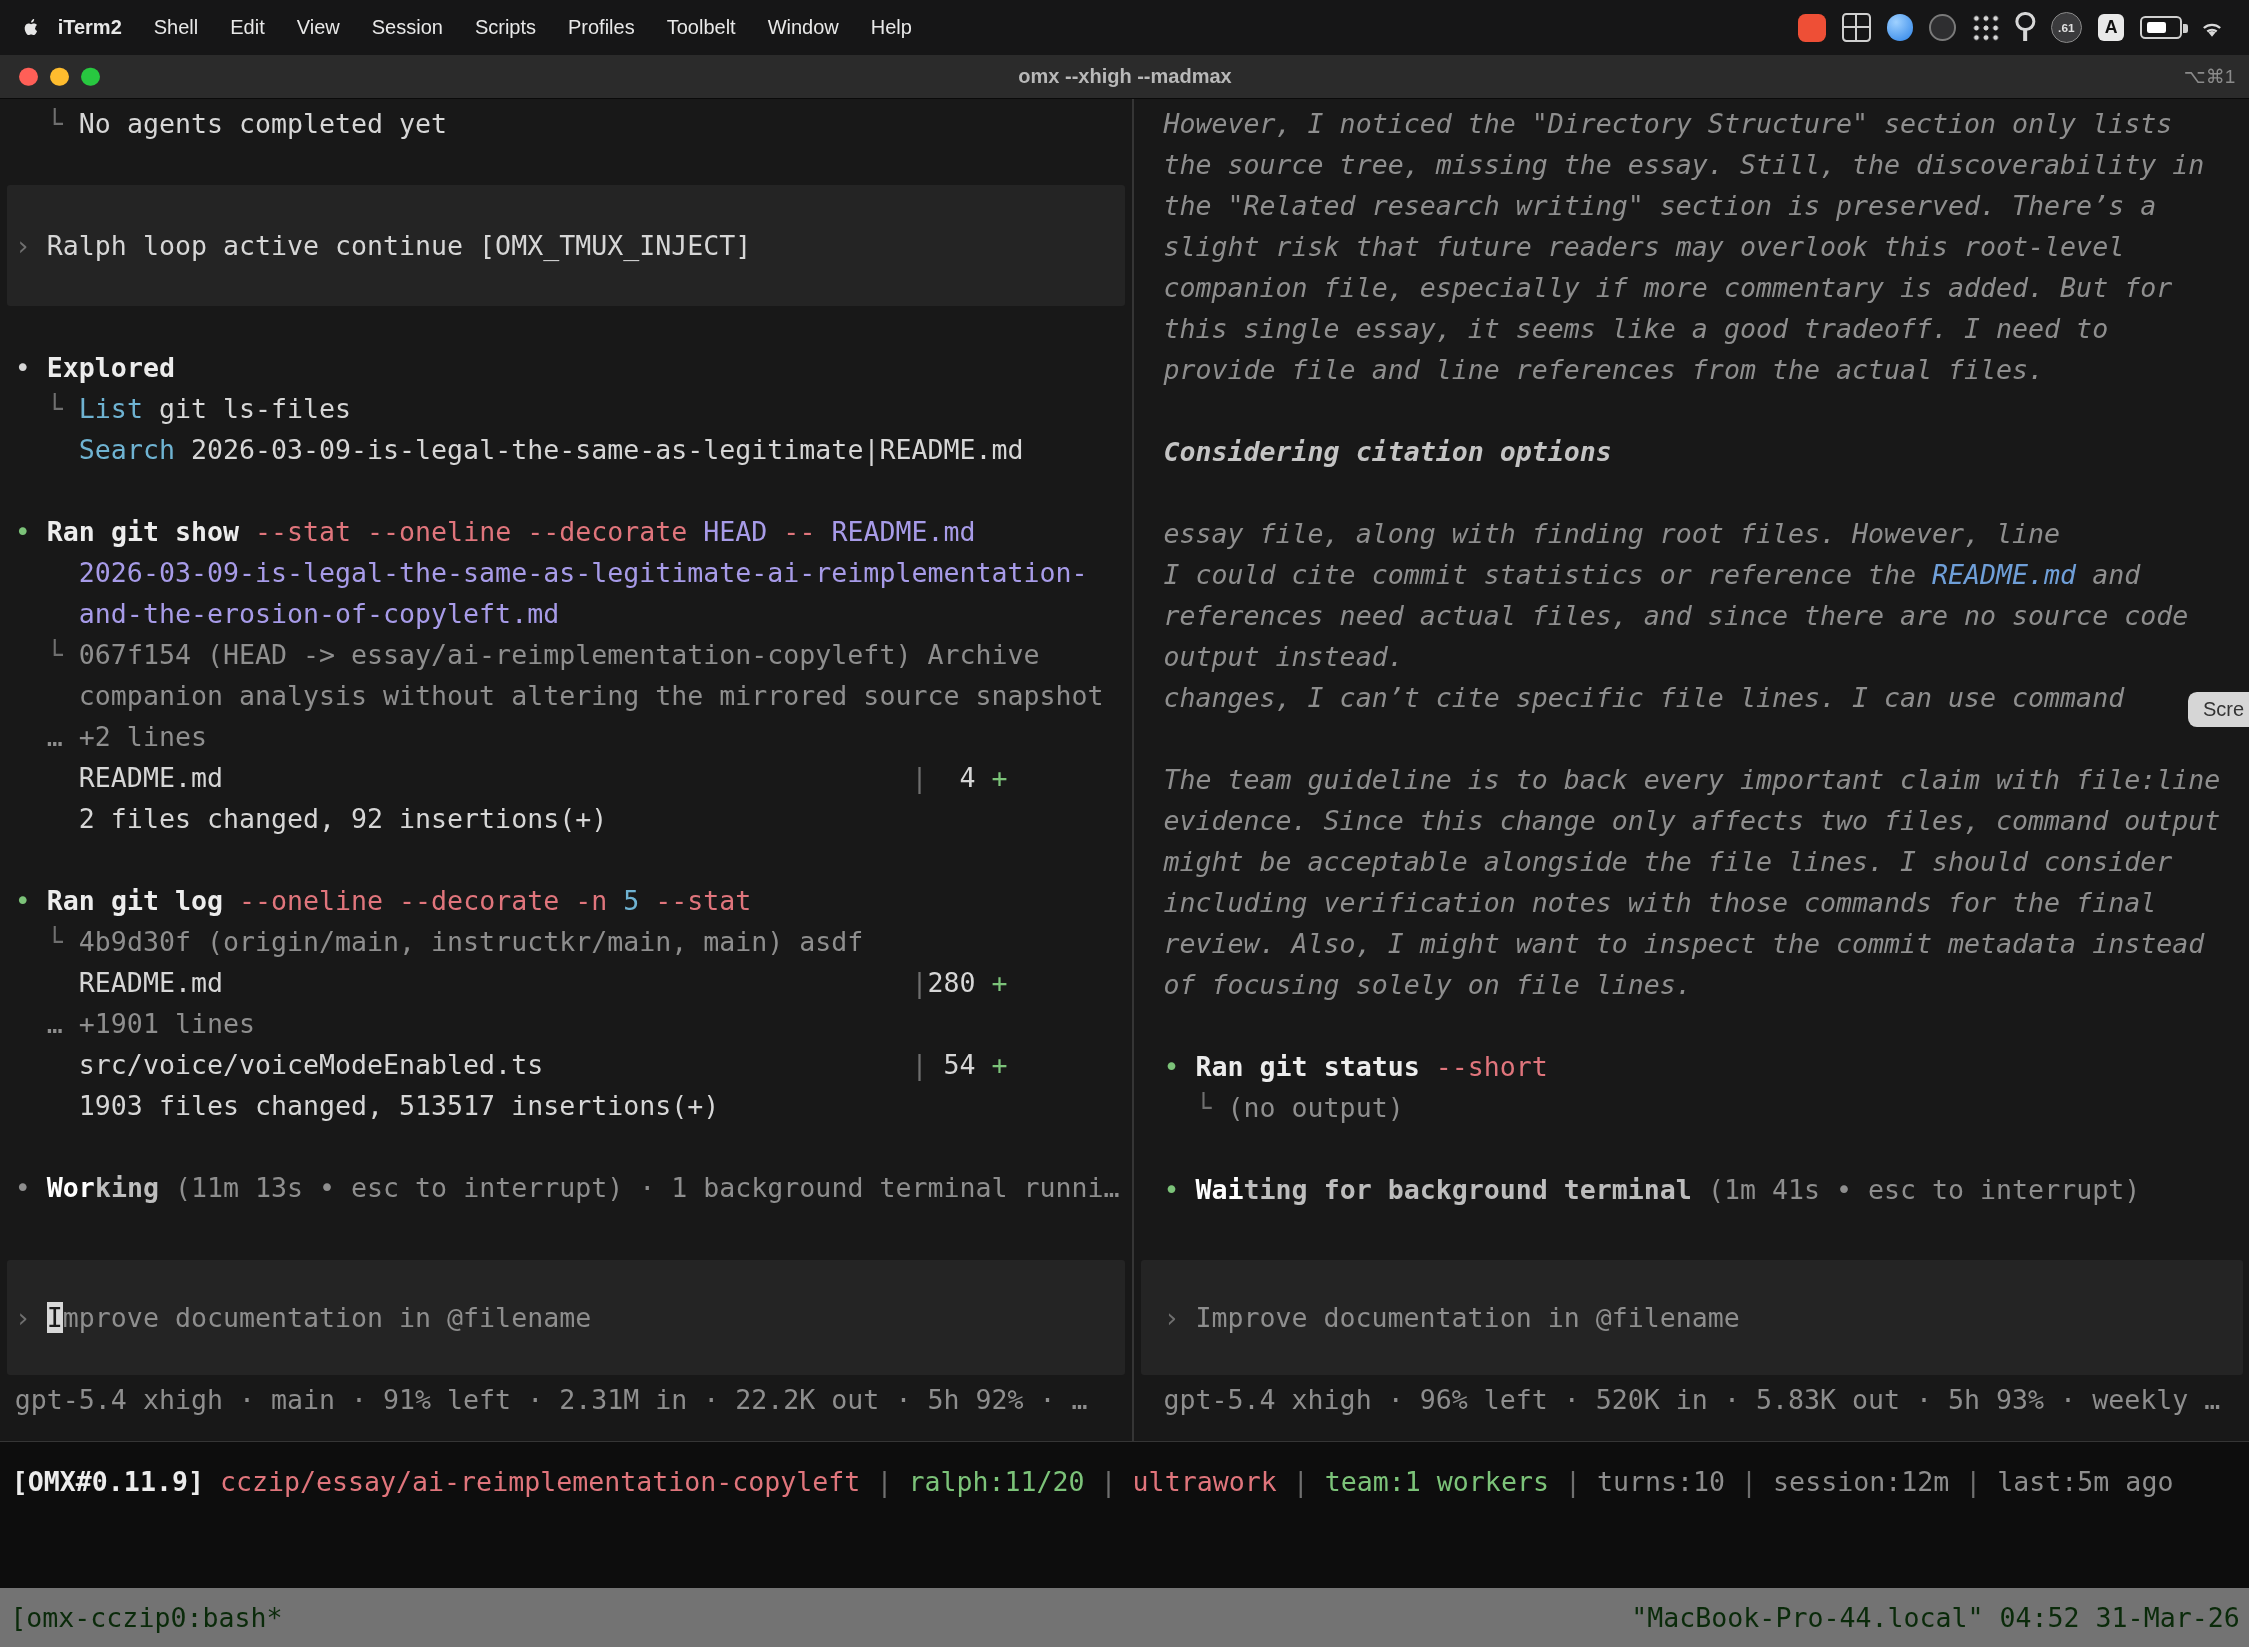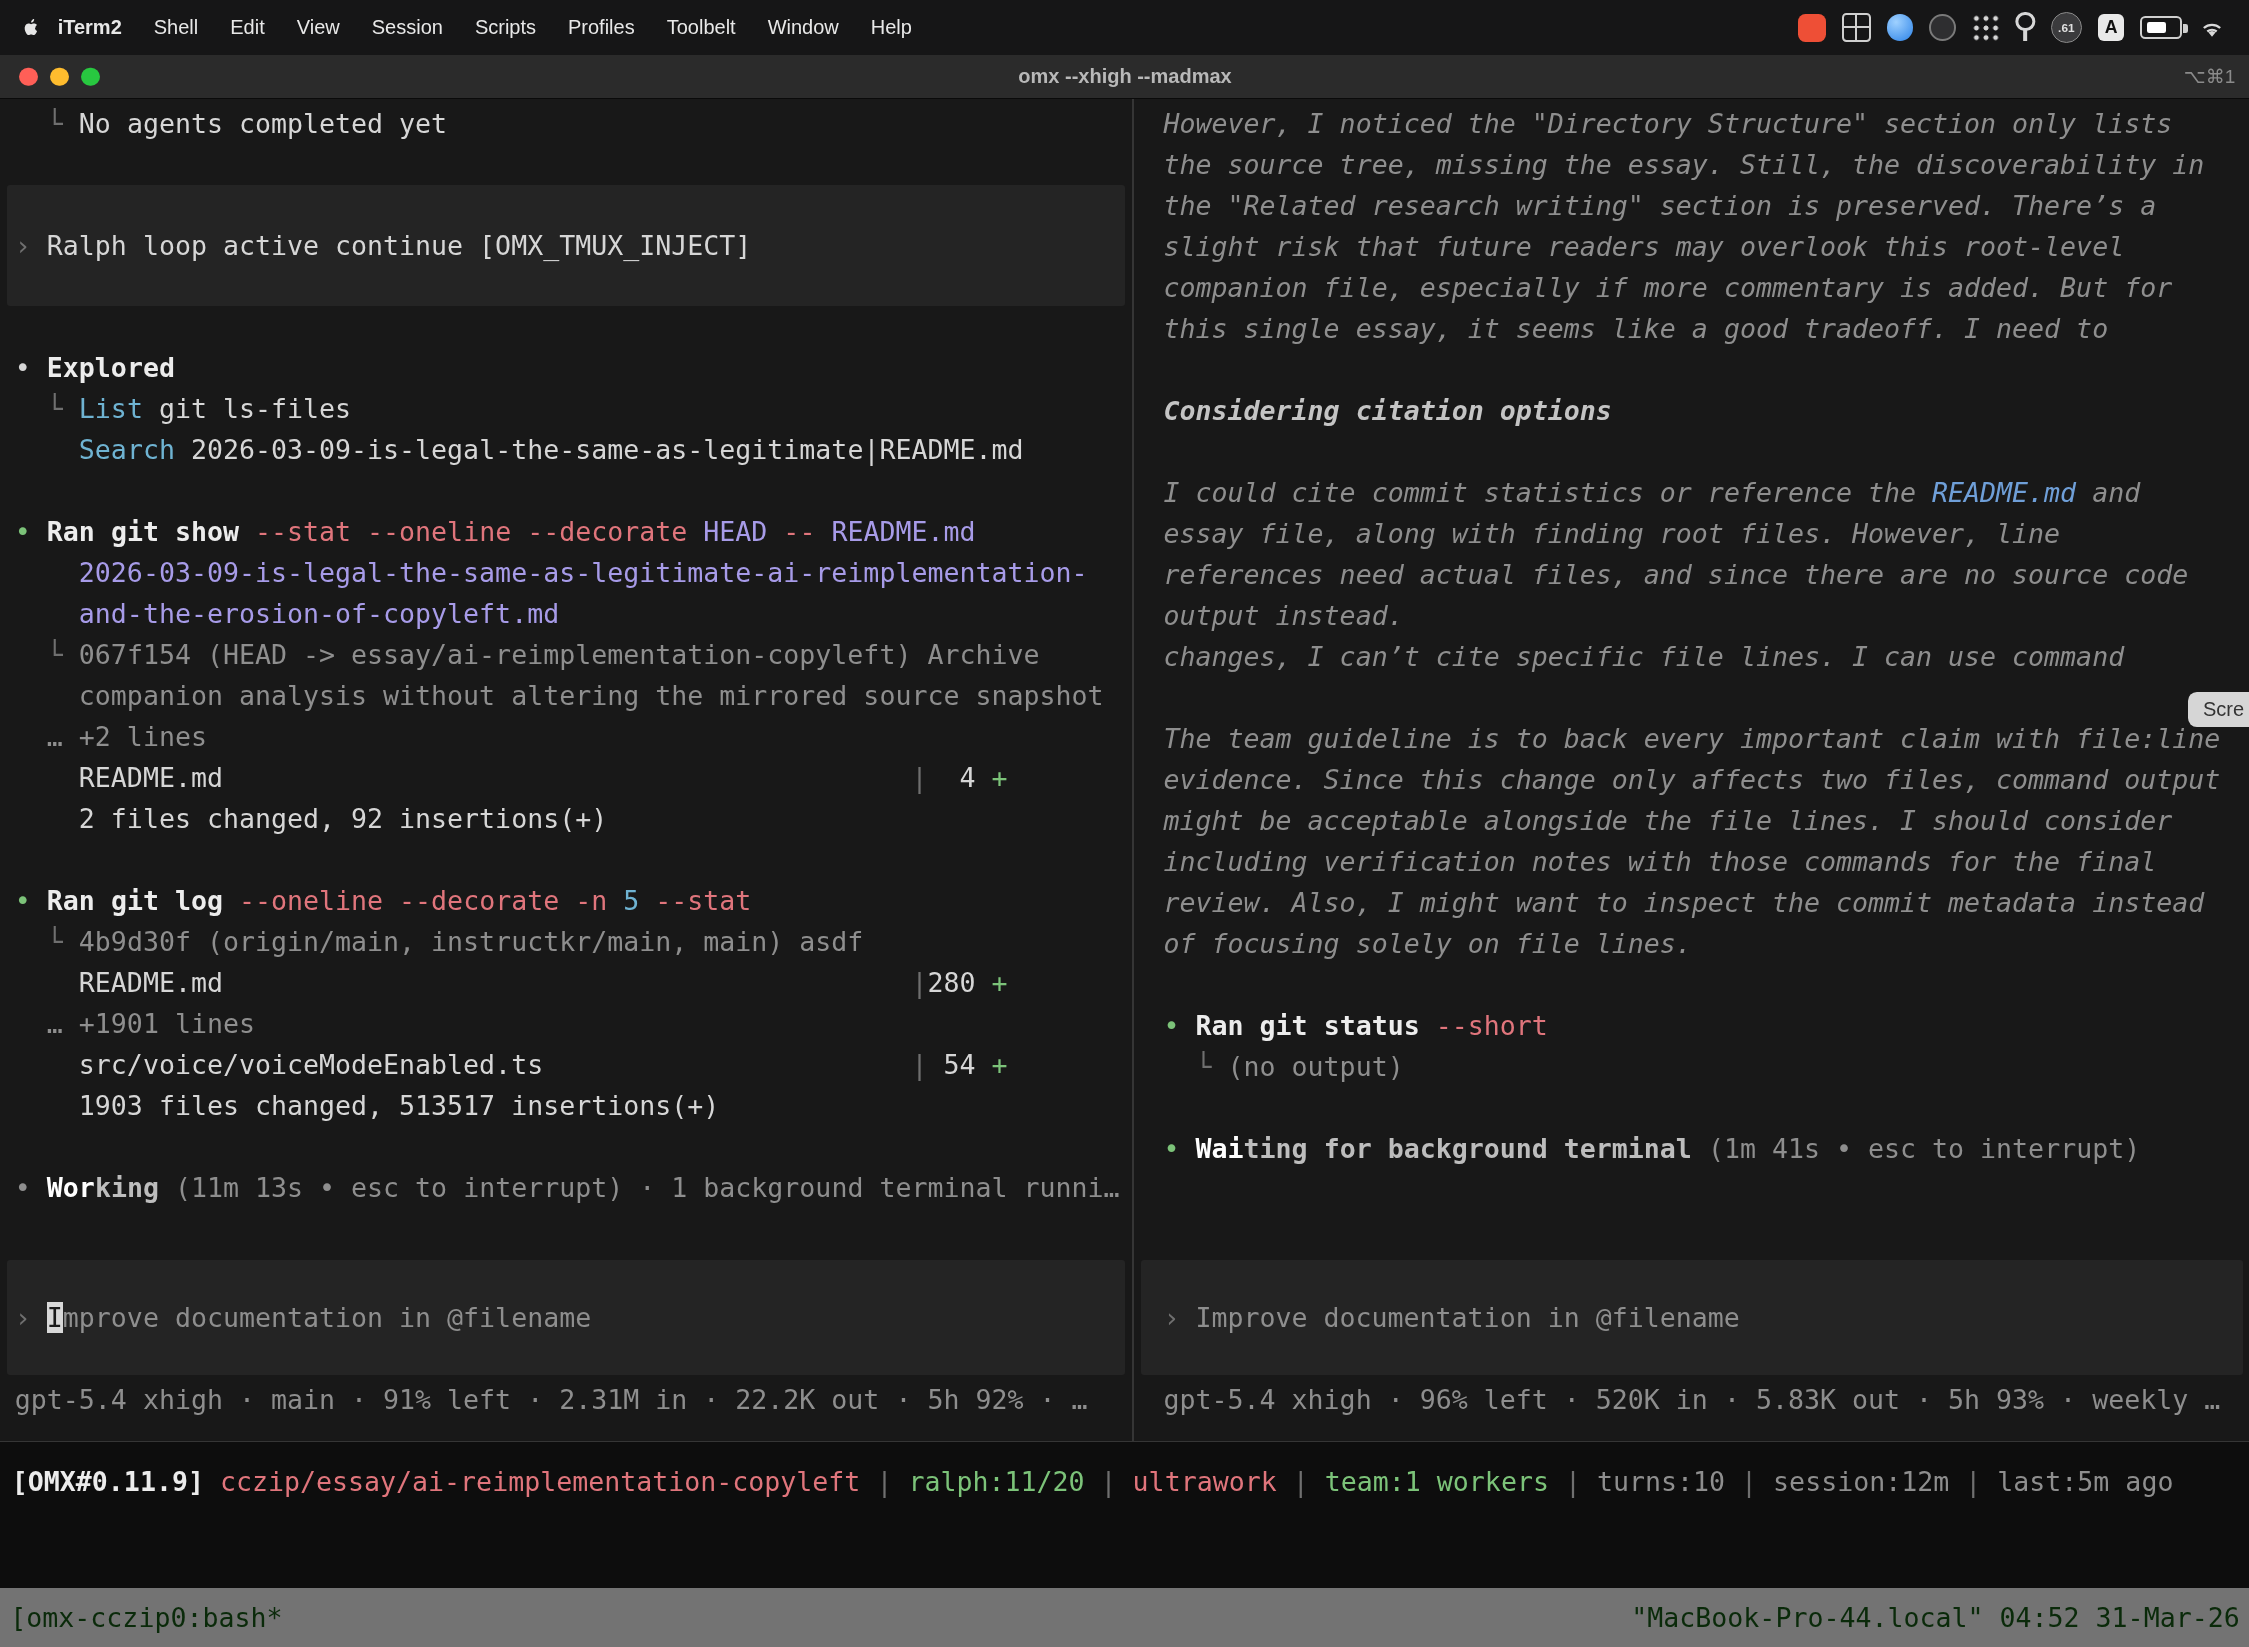--- a/index.html
+++ b/index.html
@@ -191,25 +191,26 @@
   </section>
 
   <section class="pane right">
     <div id="r-body">
         <div class="t-line"><span class="sg-it">However, I noticed the "Directory Structure" section only lists</span></div>
         <div class="t-line"><span class="sg-it">the source tree, missing the essay. Still, the discoverability in</span></div>
         <div class="t-line"><span class="sg-it">the "Related research writing" section is preserved. There’s a</span></div>
         <div class="t-line"><span class="sg-it">slight risk that future readers may overlook this root-level</span></div>
         <div class="t-line"><span class="sg-it">companion file, especially if more commentary is added. But for</span></div>
         <div class="t-line"><span class="sg-it">this single essay, it seems like a good tradeoff. I need to</span></div>
+        <div class="t-line"><span class="sg-it">provide file and line references from the actual files.</span></div>
         <div class="t-line blank"></div>
         <div class="t-line"><span class="sg-itb">Considering citation options</span></div>
         <div class="t-line blank"></div>
+        <div class="t-line"><span class="sg-it">essay file, along with finding root files. However, line</span></div>
         <div class="t-line"><span class="sg-it">I could cite commit statistics or reference the </span><span class="sg-itlink">README.md</span><span class="sg-it"> and</span></div>
-        <div class="t-line"><span class="sg-it">essay file, along with finding root files. However, line</span></div>
         <div class="t-line"><span class="sg-it">references need actual files, and since there are no source code</span></div>
         <div class="t-line"><span class="sg-it">output instead.</span></div>
         <div class="t-line"><span class="sg-it">changes, I can’t cite specific file lines. I can use command</span></div>
         <div class="t-line blank"></div>
         <div class="t-line"><span class="sg-it">The team guideline is to back every important claim with file:line</span></div>
         <div class="t-line"><span class="sg-it">evidence. Since this change only affects two files, command output</span></div>
         <div class="t-line"><span class="sg-it">might be acceptable alongside the file lines. I should consider</span></div>
         <div class="t-line"><span class="sg-it">including verification notes with those commands for the final</span></div>
         <div class="t-line"><span class="sg-it">review. Also, I might want to inspect the commit metadata instead</span></div>
         <div class="t-line"><span class="sg-it">of focusing solely on file lines.</span></div>

